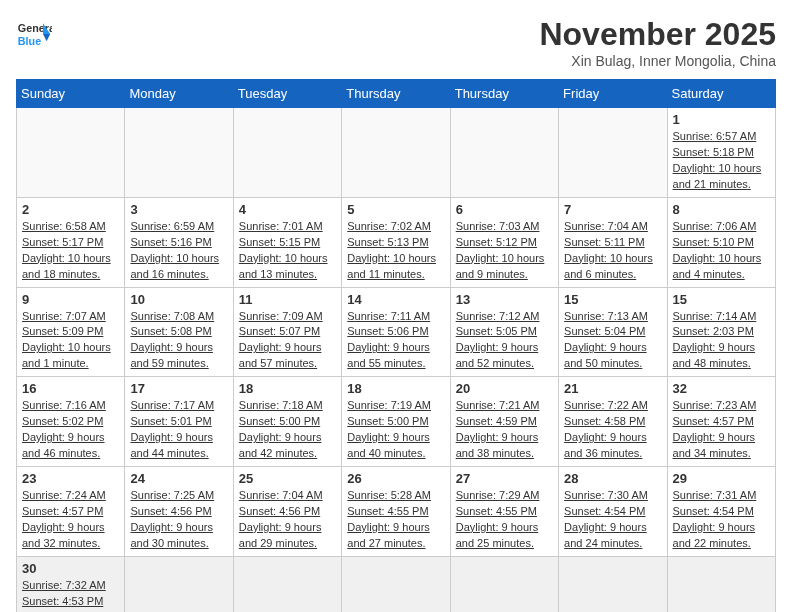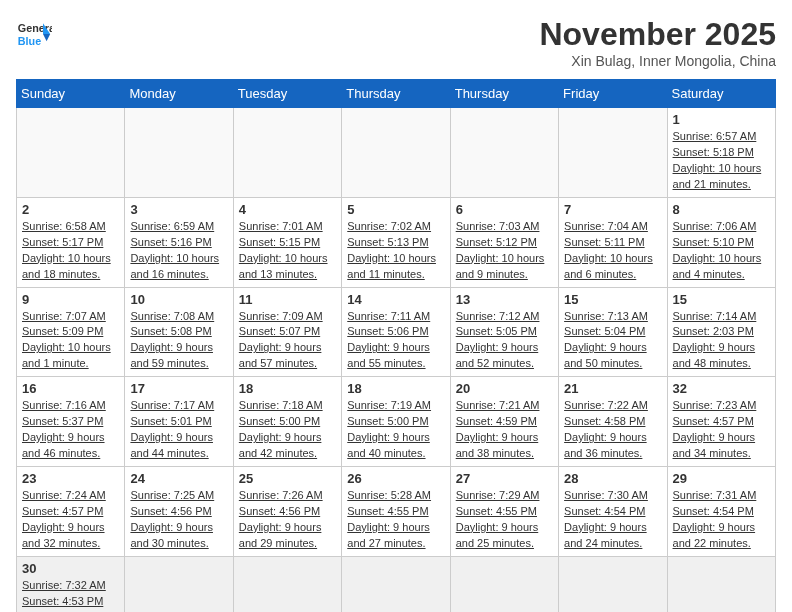--- a/index.html
+++ b/index.html
@@ -224,21 +224,21 @@
           <div class="day-info">Sunrise: 7:14 AM
 Sunset: 2:03 PM
 Daylight: 9 hours
 and 48 minutes.</div>
         </td>
       </tr>
       <tr>
         <td>
           <span class="day-num">16</span>
           <div class="day-info">Sunrise: 7:16 AM
-Sunset: 5:37 PM
+Sunset: 5:02 PM
 Daylight: 9 hours
 and 46 minutes.</div>
         </td>
         <td>
           <span class="day-num">17</span>
           <div class="day-info">Sunrise: 7:17 AM
 Sunset: 5:01 PM
 Daylight: 9 hours
 and 44 minutes.</div>
         </td>
@@ -288,21 +288,21 @@
         </td>
         <td>
           <span class="day-num">24</span>
           <div class="day-info">Sunrise: 7:25 AM
 Sunset: 4:56 PM
 Daylight: 9 hours
 and 30 minutes.</div>
         </td>
         <td>
           <span class="day-num">25</span>
-          <div class="day-info">Sunrise: 7:26 AM
+          <div class="day-info">Sunrise: 7:04 AM
 Sunset: 4:56 PM
 Daylight: 9 hours
 and 29 minutes.</div>
         </td>
         <td>
           <span class="day-num">26</span>
           <div class="day-info">Sunrise: 5:28 AM
 Sunset: 4:55 PM
 Daylight: 9 hours
 and 27 minutes.</div>

